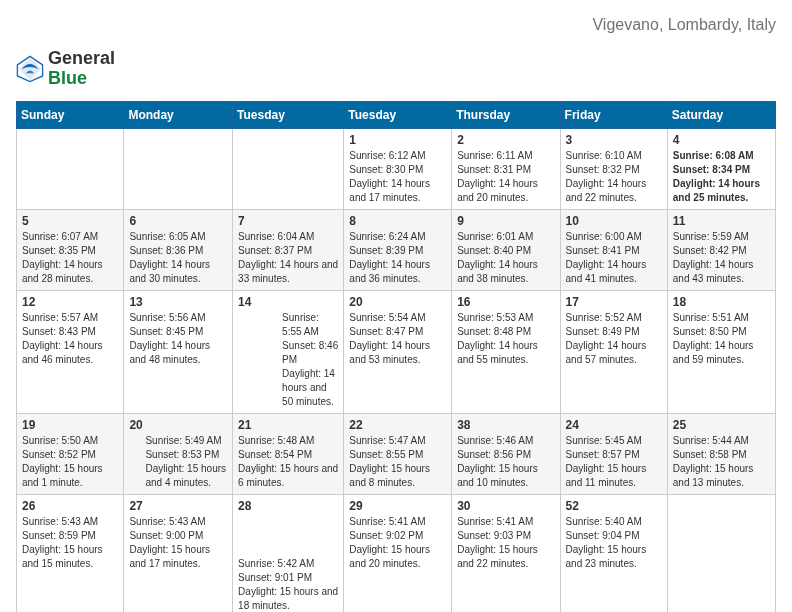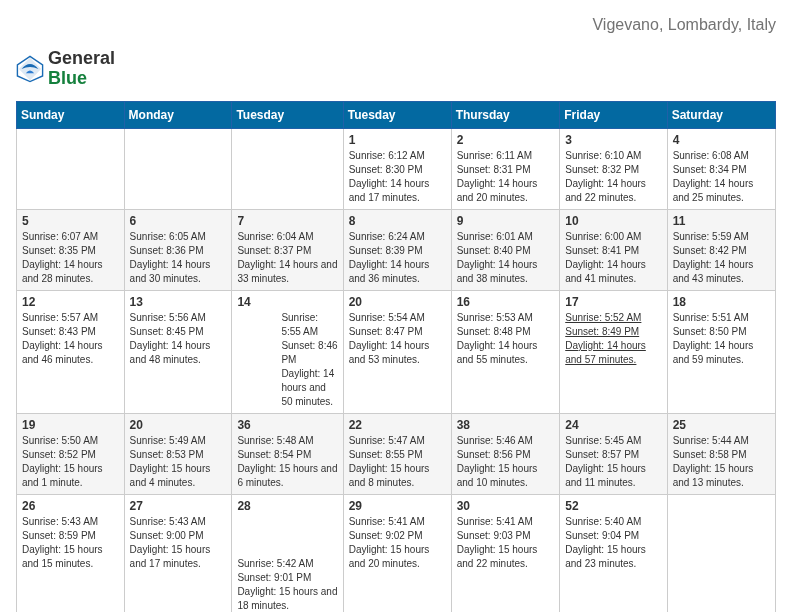--- a/index.html
+++ b/index.html
@@ -137,21 +137,21 @@
 Daylight: 14 hours and 20 minutes.</div>
         </td>
         <td>
           <div class="day-num">3</div>
           <div class="day-info" style="white-space: pre-line;">Sunrise: 6:10 AM
 Sunset: 8:32 PM
 Daylight: 14 hours and 22 minutes.</div>
         </td>
         <td>
           <div class="day-num">4</div>
-          <div class="day-info" style="white-space: pre-line;">Sunrise: 6:08 AM
+          <div class="day-info" style="white-space: pre-line; font-weight: bold;">Sunrise: 6:08 AM
 Sunset: 8:34 PM
 Daylight: 14 hours and 25 minutes.</div>
         </td>
       </tr>
       <tr>
         <td>
           <div class="day-num">5</div>
           <div class="day-info" style="white-space: pre-line;">Sunrise: 6:07 AM
 Sunset: 8:35 PM
 Daylight: 14 hours and 28 minutes.</div>
@@ -219,46 +219,46 @@
 Daylight: 14 hours and 53 minutes.</div>
         </td>
         <td>
           <div class="day-num">16</div>
           <div class="day-info" style="white-space: pre-line;">Sunrise: 5:53 AM
 Sunset: 8:48 PM
 Daylight: 14 hours and 55 minutes.</div>
         </td>
         <td>
           <div class="day-num">17</div>
-          <div class="day-info" style="white-space: pre-line; text-decoration: underline;">Sunrise: 5:52 AM
+          <div class="day-info" style="white-space: pre-line;">Sunrise: 5:52 AM
 Sunset: 8:49 PM
 Daylight: 14 hours and 57 minutes.</div>
         </td>
         <td>
           <div class="day-num">18</div>
           <div class="day-info" style="white-space: pre-line;">Sunrise: 5:51 AM
 Sunset: 8:50 PM
 Daylight: 14 hours and 59 minutes.</div>
         </td>
       </tr>
       <tr>
         <td>
           <div class="day-num">19</div>
           <div class="day-info" style="white-space: pre-line;">Sunrise: 5:50 AM
 Sunset: 8:52 PM
 Daylight: 15 hours and 1 minute.</div>
         </td>
         <td>
           <div class="day-num">20</div>
-          <div class="day-info" style="white-space: pre-line;">Sunrise: 5:49 AM
+          <div class="day-info" style="white-space: pre-line; margin-left: 16px;">Sunrise: 5:49 AM
 Sunset: 8:53 PM
 Daylight: 15 hours and 4 minutes.</div>
         </td>
         <td>
-          <div class="day-num">36</div>
+          <div class="day-num">21</div>
           <div class="day-info" style="white-space: pre-line;">Sunrise: 5:48 AM
 Sunset: 8:54 PM
 Daylight: 15 hours and 6 minutes.</div>
         </td>
         <td>
           <div class="day-num">22</div>
           <div class="day-info" style="white-space: pre-line;">Sunrise: 5:47 AM
 Sunset: 8:55 PM
 Daylight: 15 hours and 8 minutes.</div>
         </td>

